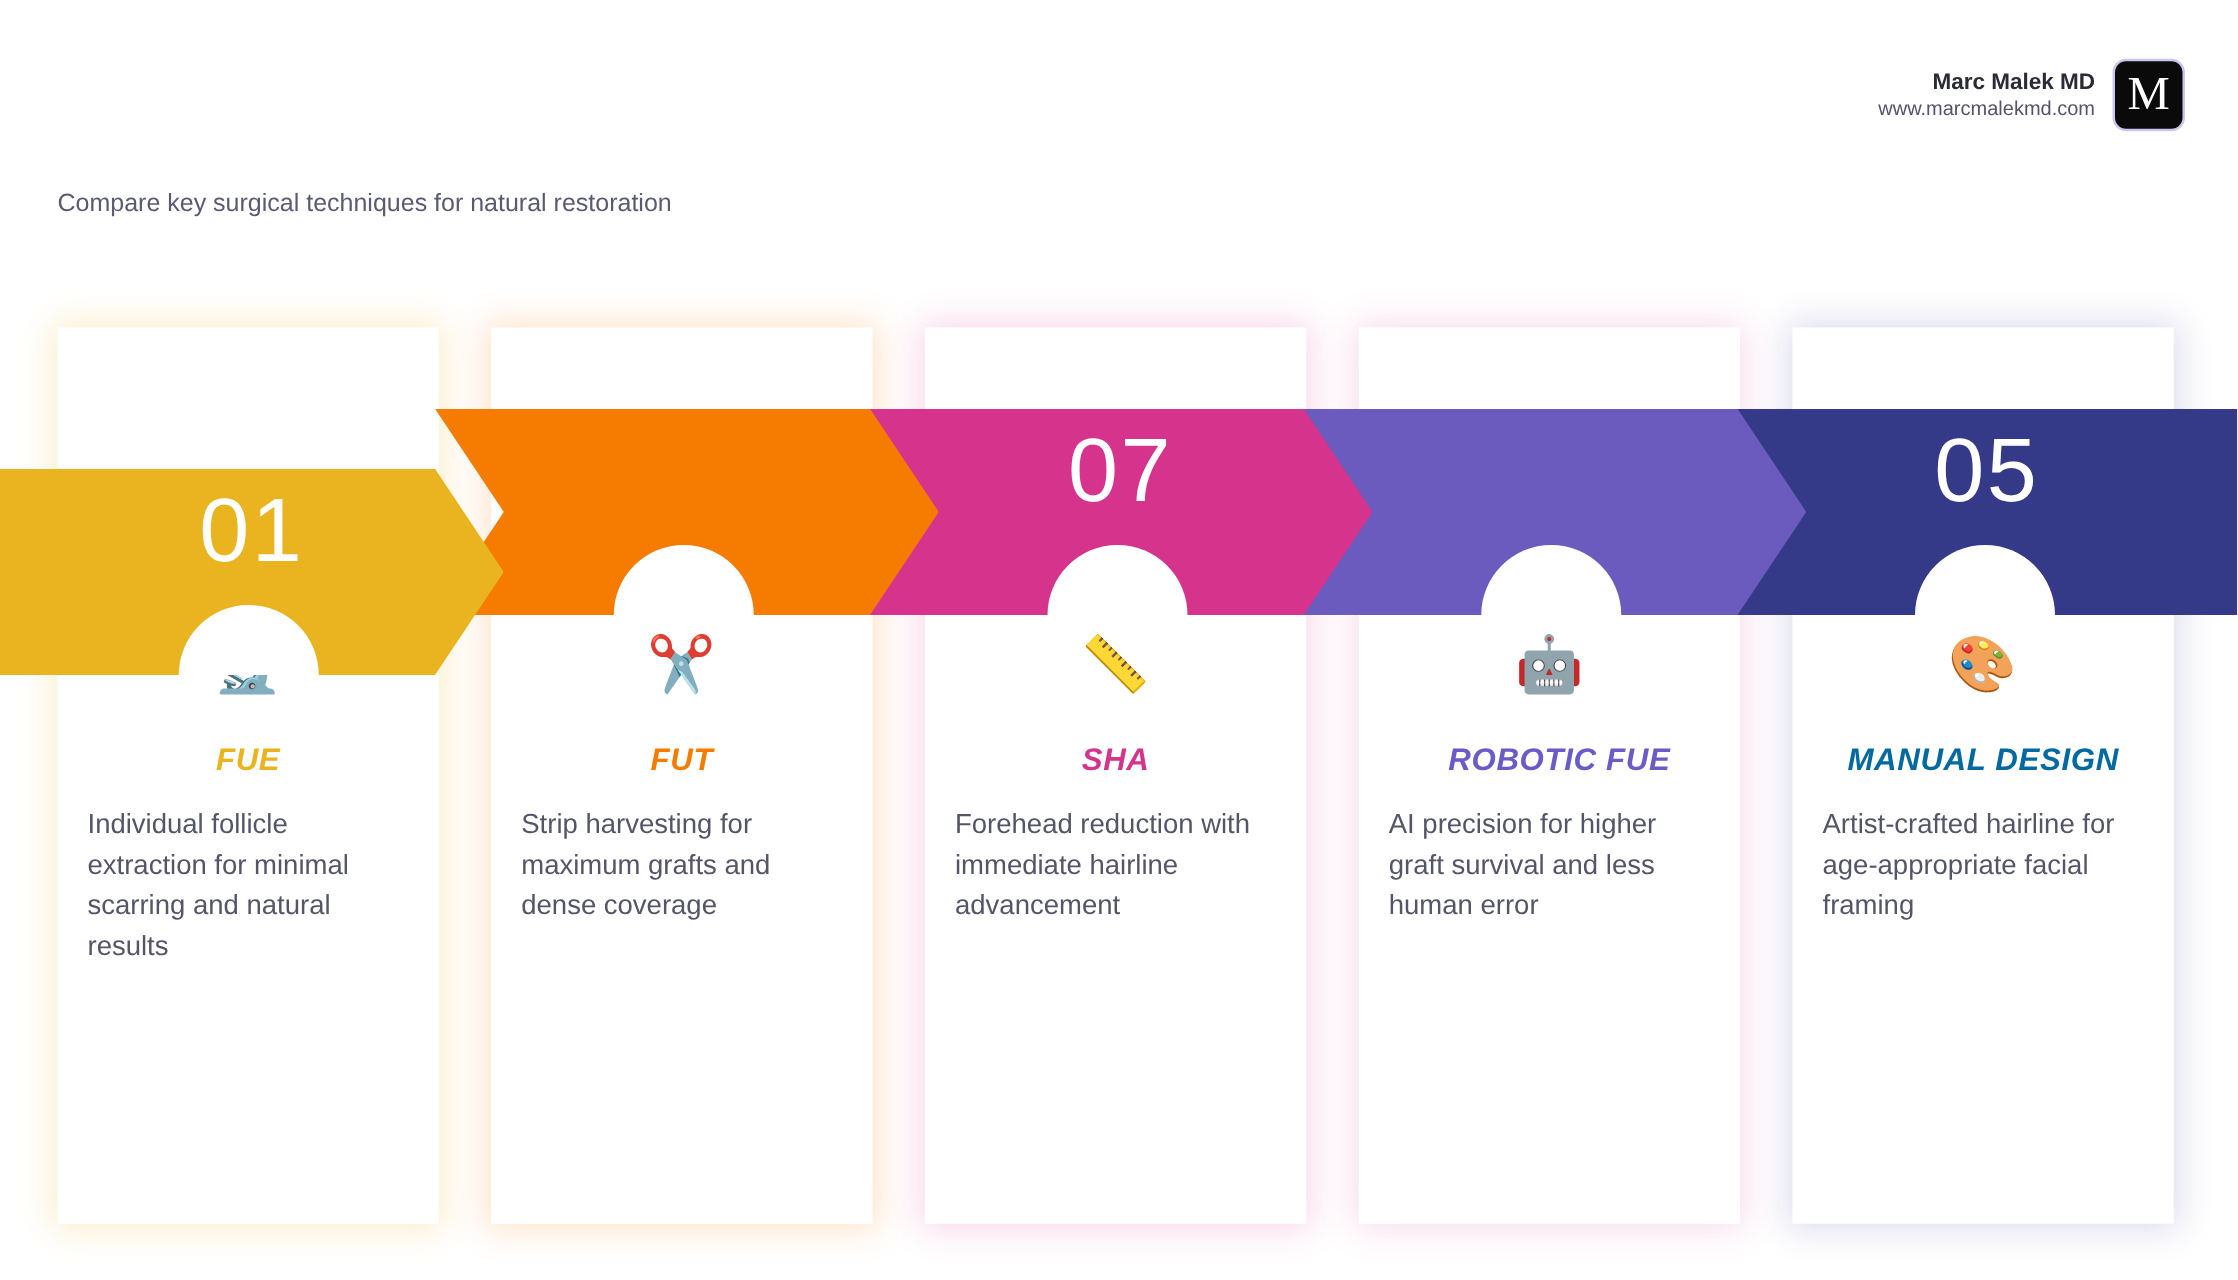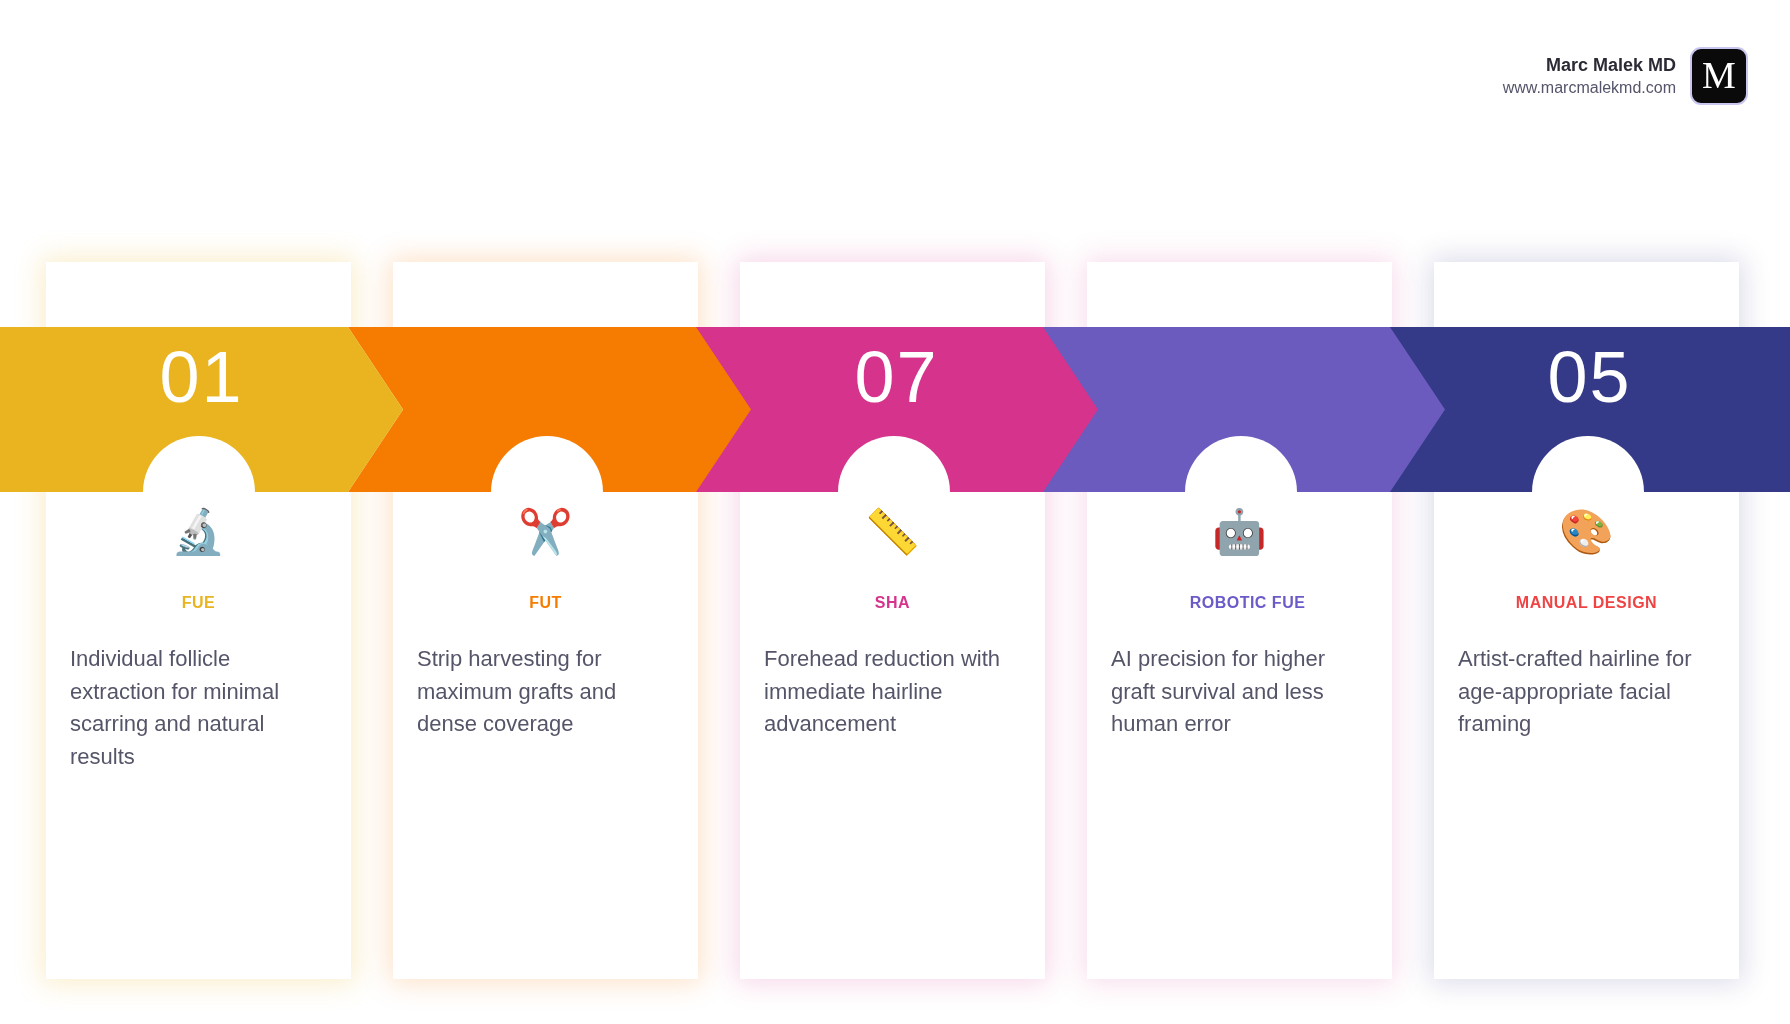--- a/index.html
+++ b/index.html
@@ -113,23 +113,24 @@
     font-size: 44px;
     line-height: 1;
     user-select: none;
   }
   .card-label {
     position: absolute;
     top: 332px;
     left: 0;
     width: 100%;
     text-align: center;
-    font-size: 16px;
+    font-size: 25px;
     font-weight: bold;
     letter-spacing: 0.5px;
+    font-style: italic;
   }
   .card-desc {
     position: absolute;
     top: 381px;
     left: 24px;
     right: 24px;
     font-size: 22px;
     font-weight: 400;
     line-height: 1.48;
     color: #555569;
@@ -170,20 +171,21 @@
     height: 112px;
     border-radius: 50%;
     background: #ffffff;
   }
 </style>
 </head>
 <body>
 
 <div id="page">
 
+  <div id="header-subtitle">Compare key surgical techniques for natural restoration</div>
 
   <div id="brand">
     <div id="brand-text">
       <div id="brand-name">Marc Malek MD</div>
       <div id="brand-site">www.marcmalekmd.com</div>
     </div>
     <div id="brand-logo" style="background: rgb(10, 10, 10); border-color: rgb(201, 198, 239);">
       <span>M</span>
     </div>
   </div>
@@ -209,29 +211,29 @@
     </div>
 
     <div class="card">
       <div class="card-icon">🤖</div>
       <div class="card-label" style="color: rgb(107, 91, 201); padding-left: 16px;">ROBOTIC FUE</div>
       <div class="card-desc">AI precision for higher graft survival and less human error</div>
     </div>
 
     <div class="card">
       <div class="card-icon">🎨</div>
-      <div class="card-label" style="color: #ef4444;">MANUAL DESIGN</div>
+      <div class="card-label" style="color: #0369a1;">MANUAL DESIGN</div>
       <div class="card-desc">Artist-crafted hairline for age-appropriate facial framing</div>
     </div>
 
   </div>
 
   <div id="banner">
 
-    <div class="seg" style="left: 0px; width: 403px; z-index: 10; clip-path: polygon(0px 0px, 348px 0px, 403px 50%, 348px 100%, 0px 100%); background: rgb(233, 180, 31);">
+    <div class="seg" style="left: 0px; width: 403px; z-index: 10; clip-path: polygon(0px 0px, 348px 0px, 403px 50%, 348px 100%, 0px 100%); background: rgb(233, 180, 31); margin-top: 48px;">
       <div class="seg-num">01</div>
       <div class="seg-notch" style="left:199px;"></div>
     </div>
 
     <div class="seg" style="left: 348px; width: 403px; z-index: 9; clip-path: polygon(0px 0px, 348px 0px, 403px 50%, 348px 100%, 0px 100%, 55px 50%); background: rgb(245, 124, 0);">
       <div class="seg-notch" style="left:199px;"></div>
     </div>
 
     <div class="seg" style="left: 695px; width: 403px; z-index: 8; clip-path: polygon(0px 0px, 348px 0px, 403px 50%, 348px 100%, 0px 100%, 55px 50%); background: rgb(214, 51, 140);">
       <div class="seg-num">07</div>

